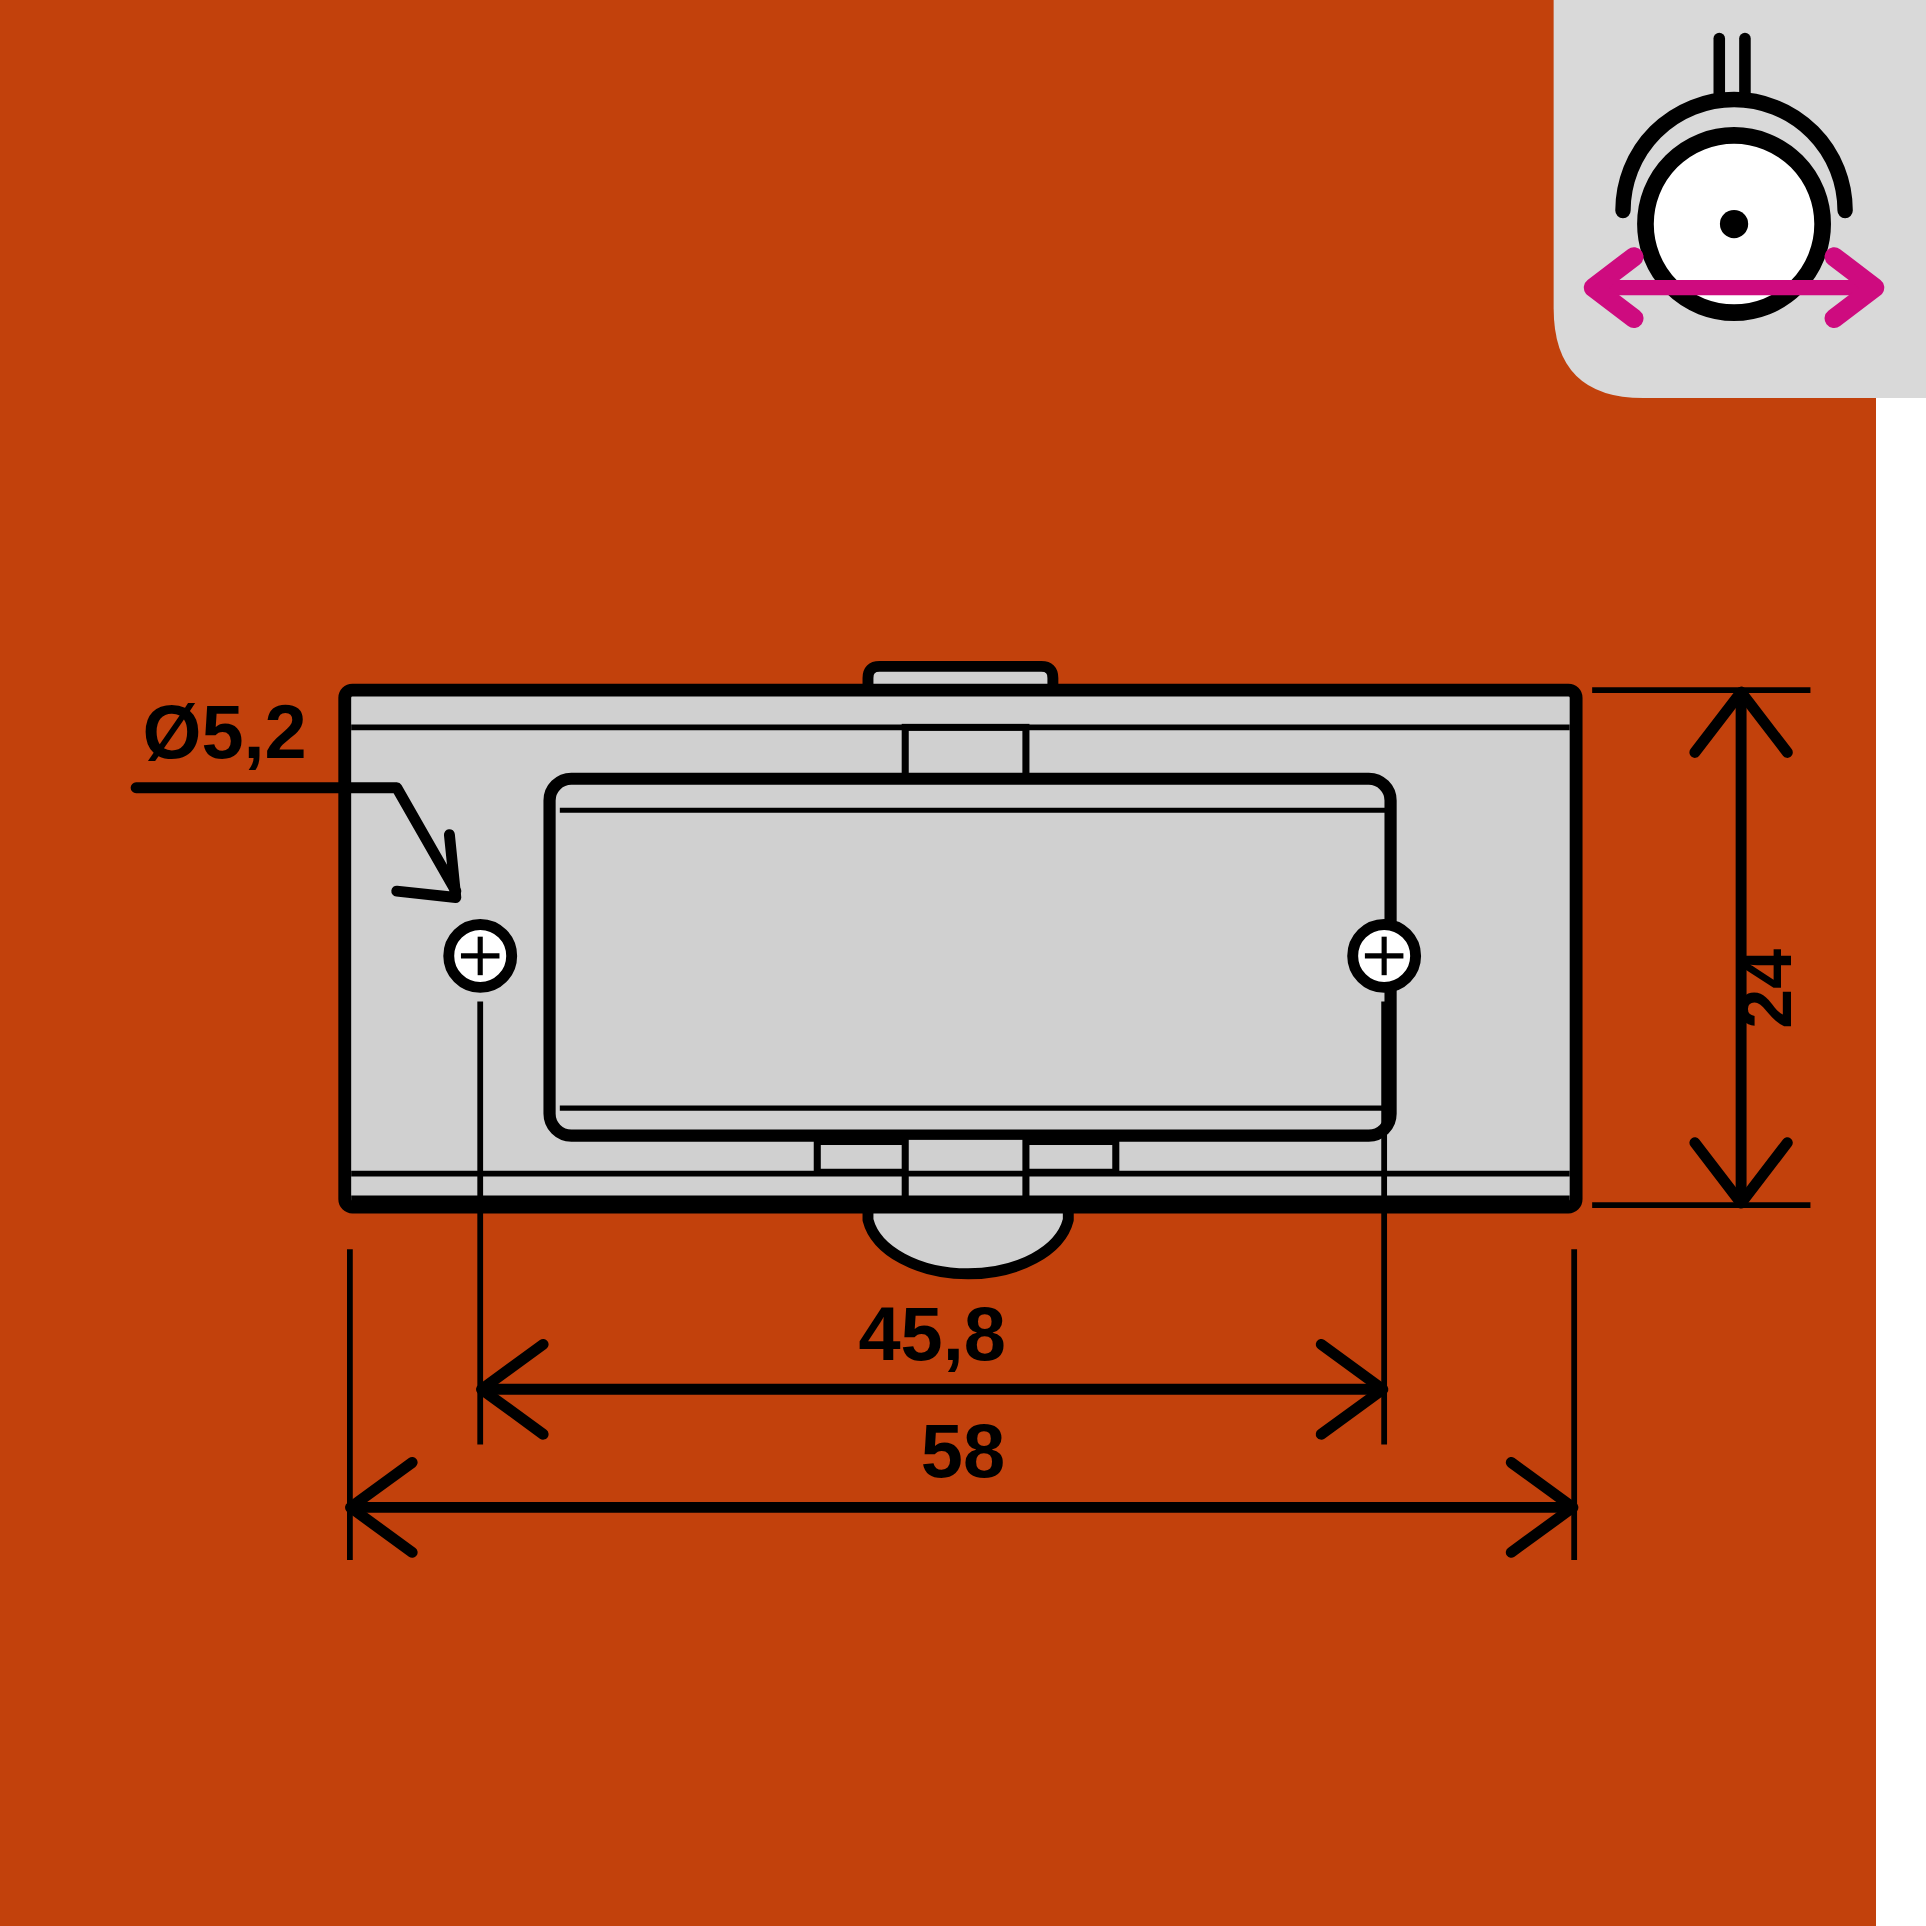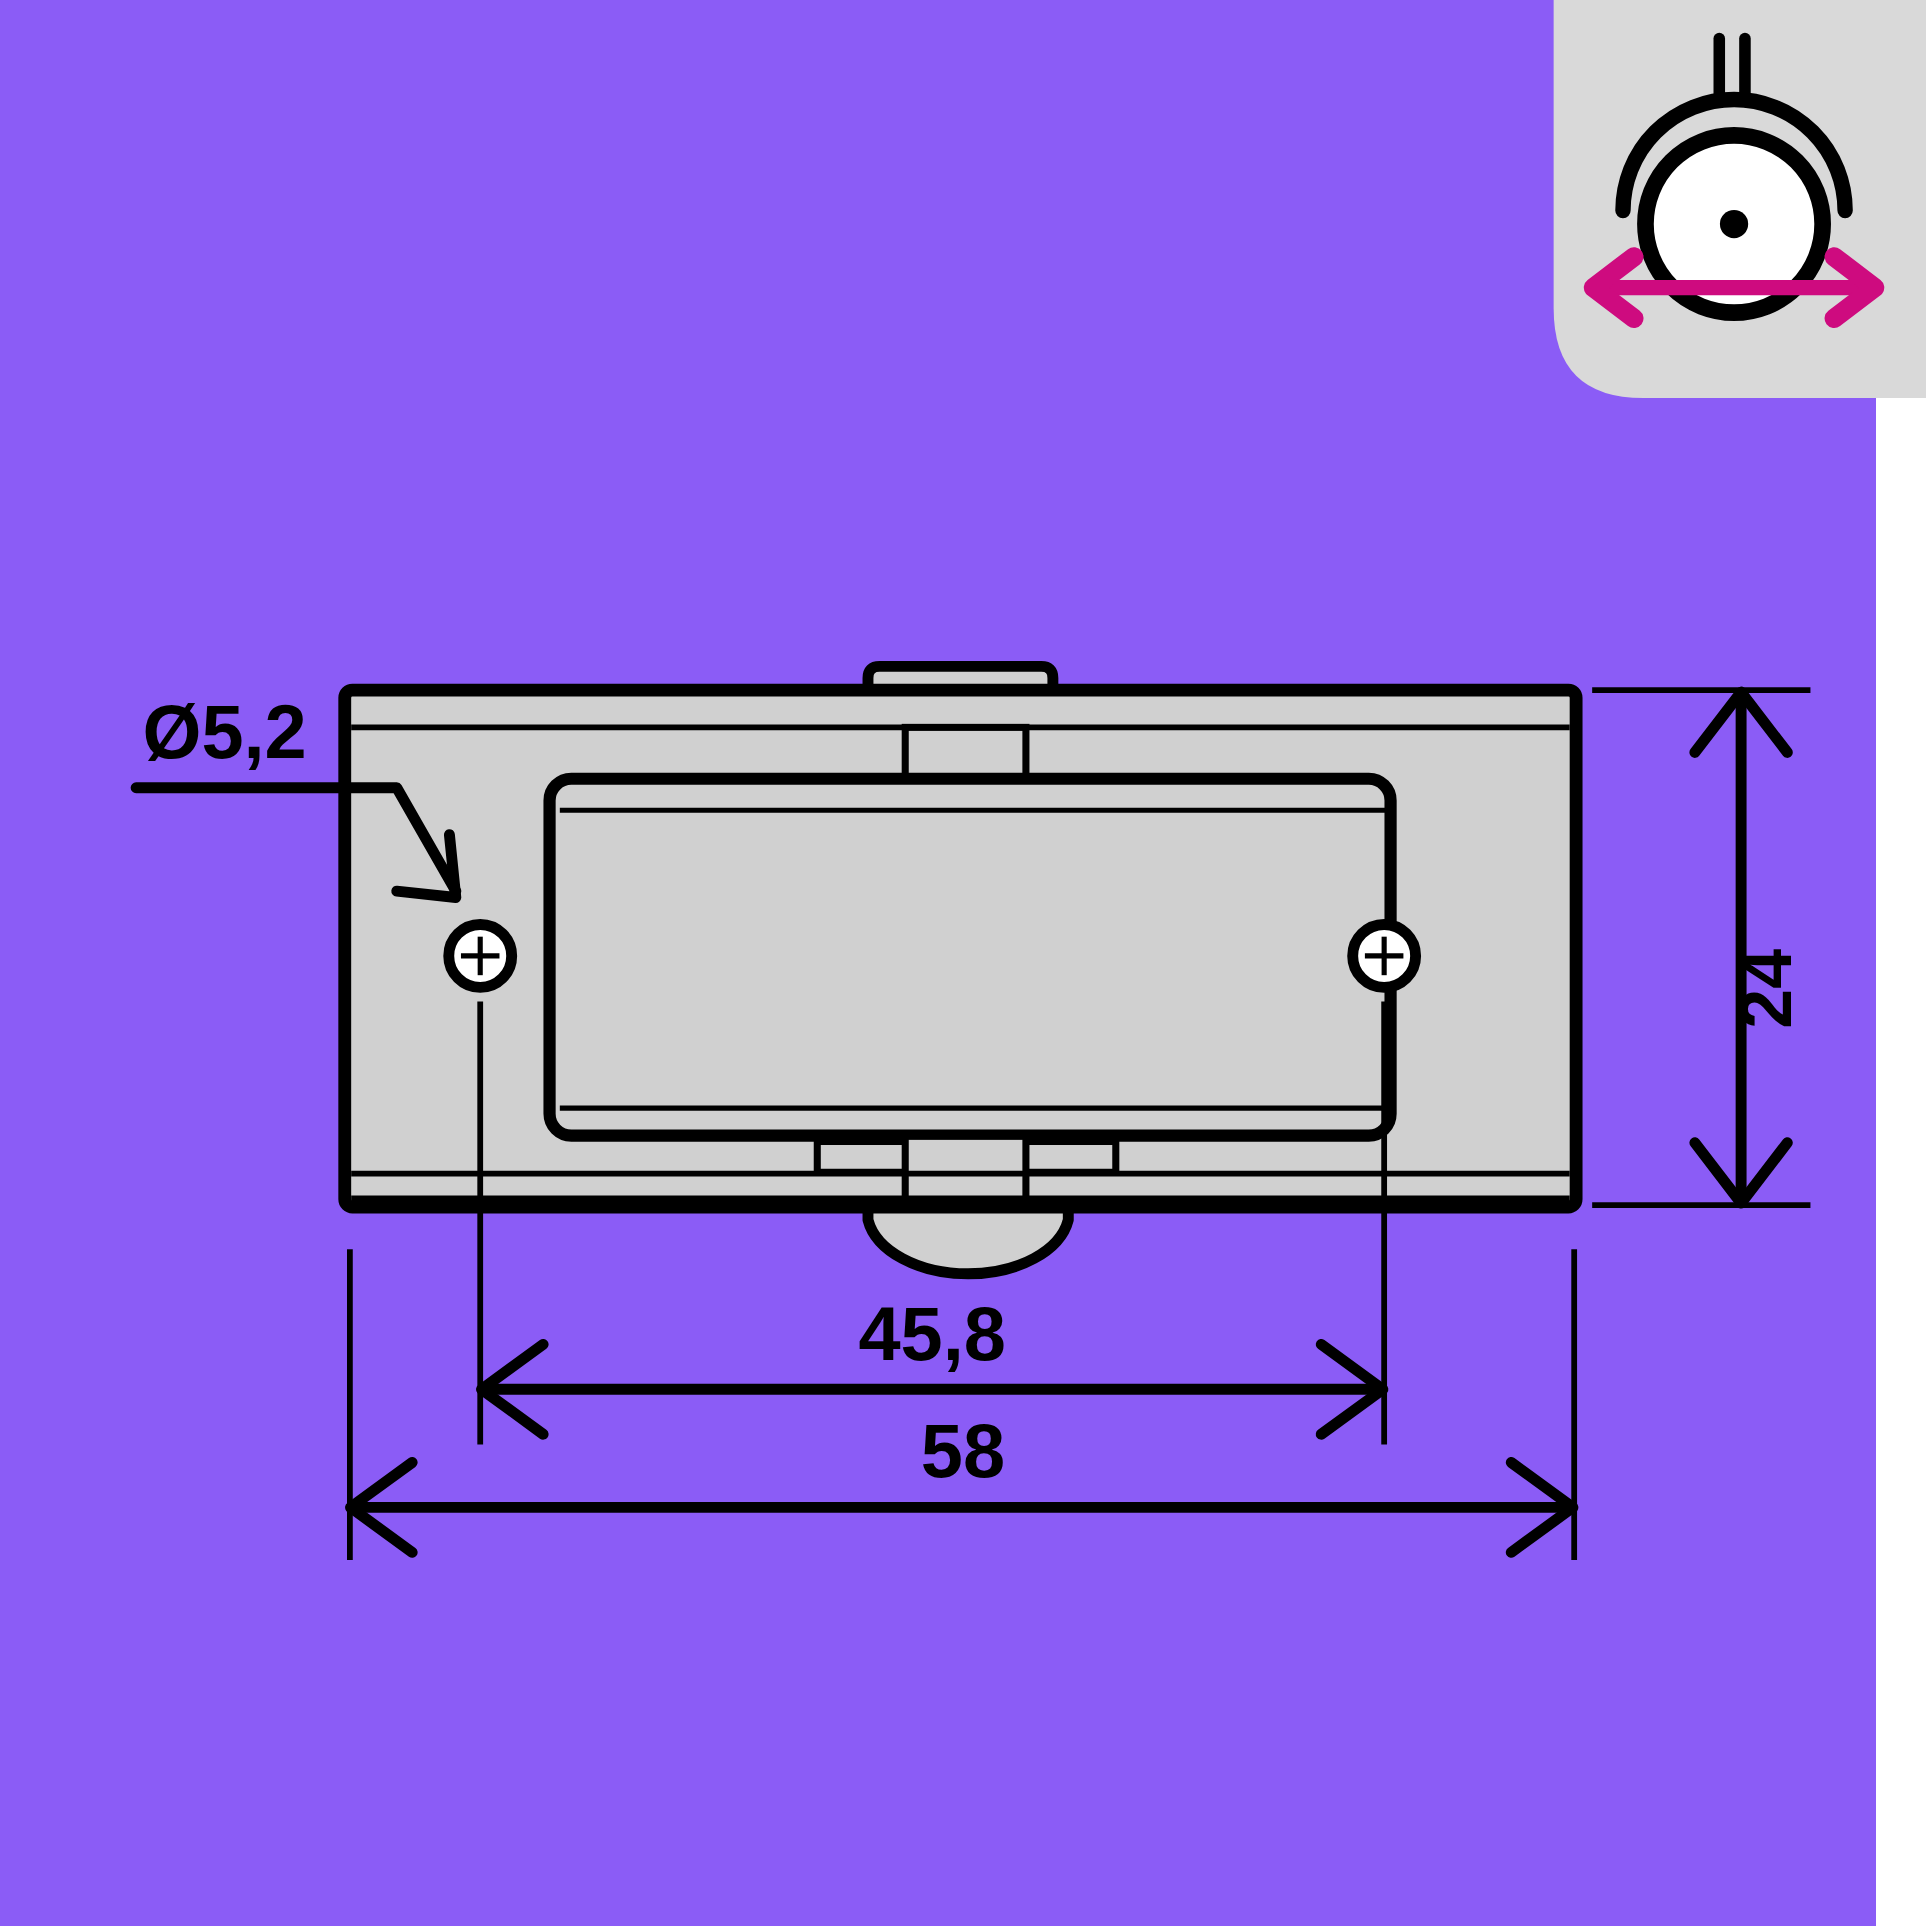--- a/index.html
+++ b/index.html
@@ -10,21 +10,21 @@
   body {
     width: 1926px;
     height: 1926px;
     font-family: "Liberation Sans", sans-serif;
     overflow: hidden;
   }
   #stage {
     position: relative;
     width: 1876px;
     height: 1926px;
-    background: #8b5cf6;
+    background: #c2410c;
   }
   svg.layer {
     position: absolute;
     top: 0;
     left: 0;
     width: 1926px;
     height: 1926px;
   }
   .dimtext {
     font-family: "Liberation Sans", sans-serif;

